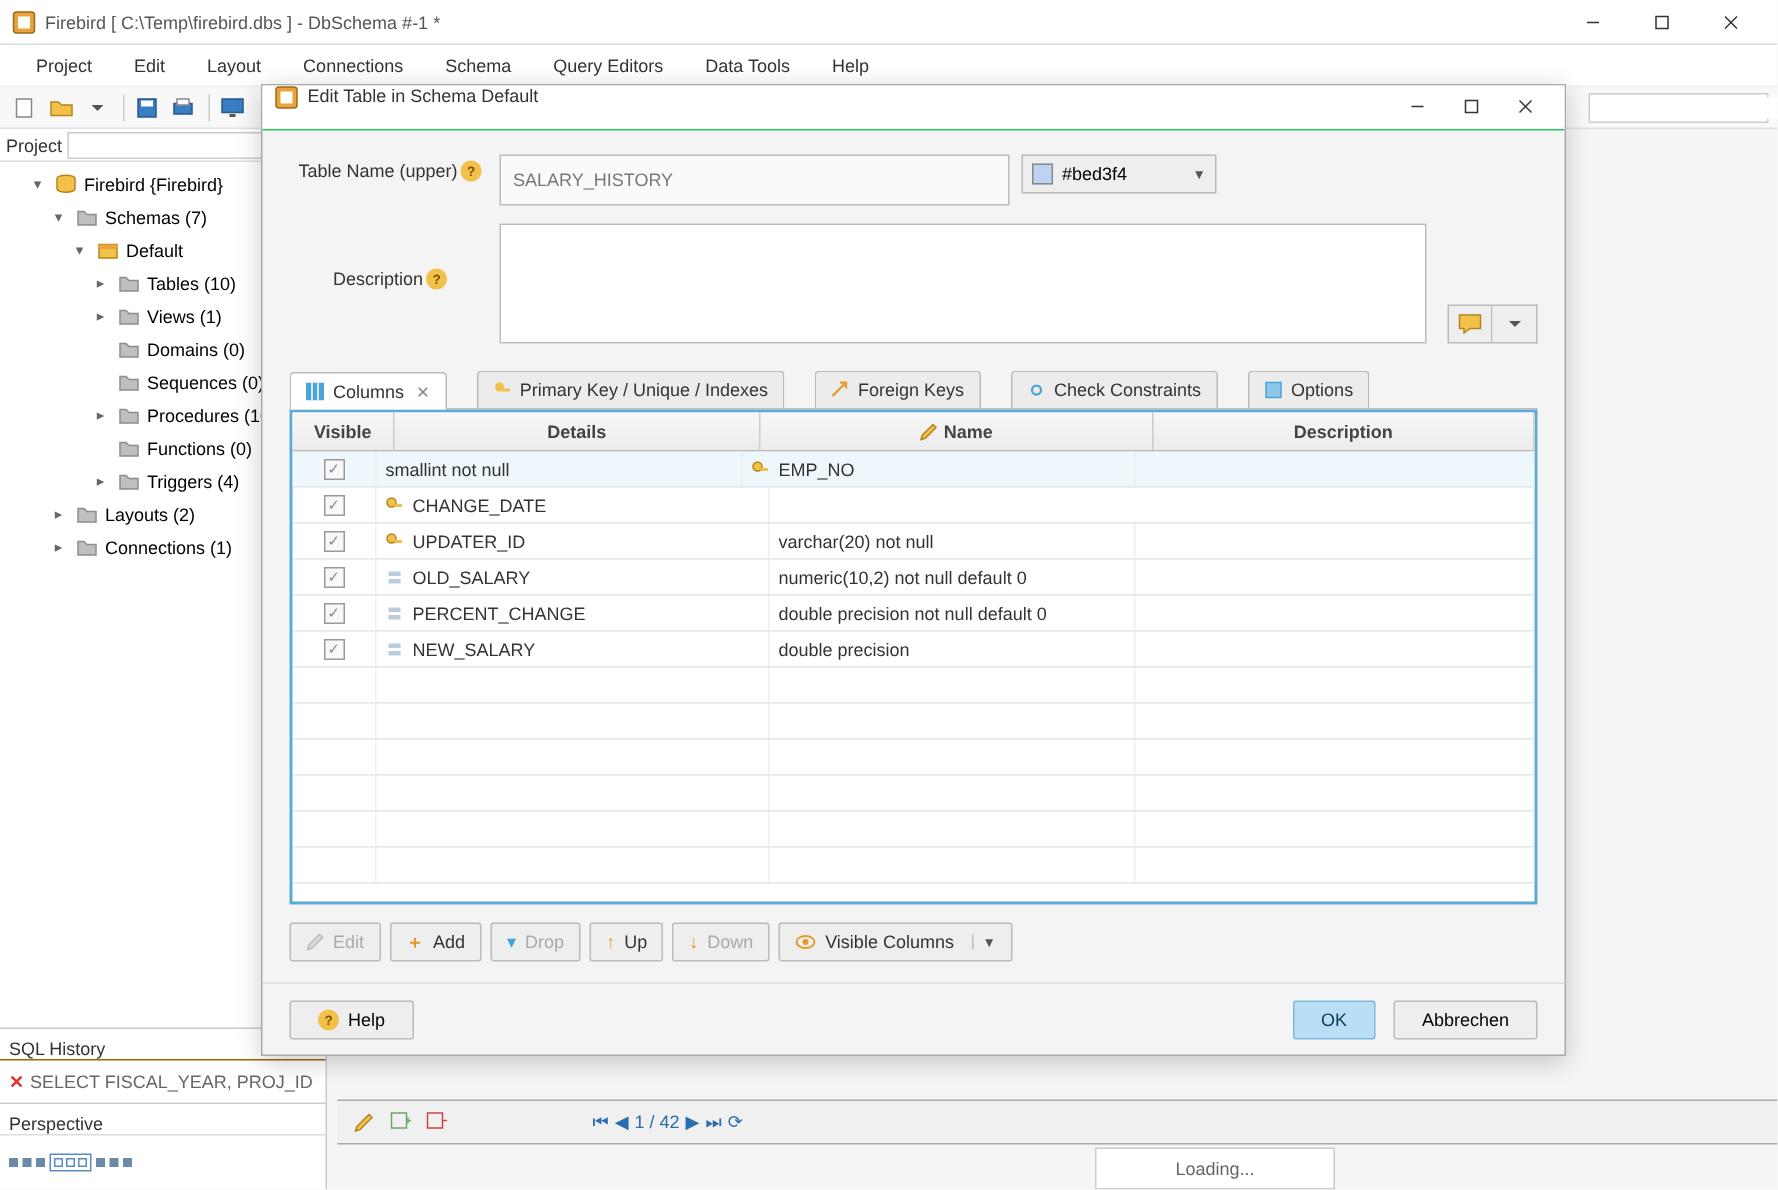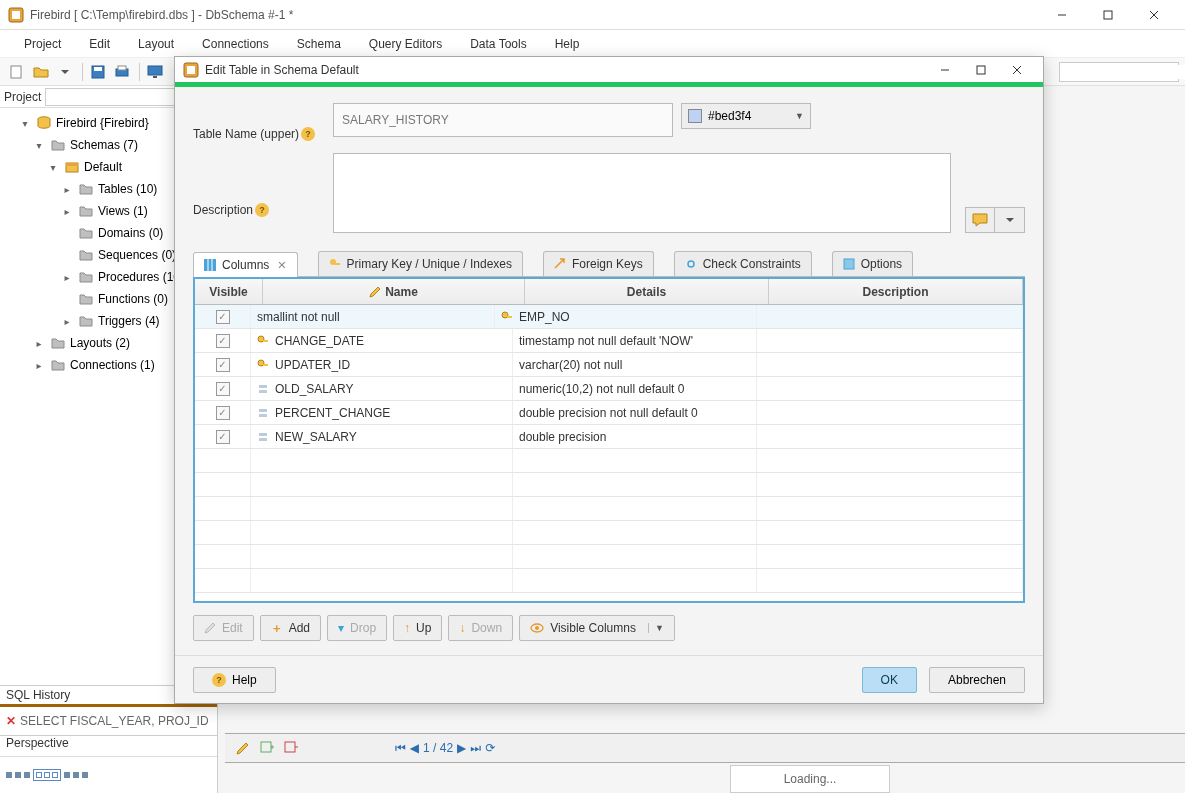--- a/index.html
+++ b/index.html
@@ -29,41 +29,41 @@
 .left-panel .panel-header .label { color: #333; }
 .left-panel .panel-header input { flex: 1; margin-left: 4px; border: 1px solid #ccc; height: 18px; padding: 0 4px; }
 
 
 .tree { flex: 1; overflow: auto; padding: 4px 0; }
 .tree-node { display: flex; align-items: center; height: 22px; padding-left: 4px; cursor: default; white-space: nowrap; }
 .tree-toggle { width: 14px; display: inline-flex; justify-content: center; color: #666; font-size: 10px; }
 .tree-icon { width: 16px; height: 16px; margin: 0 4px; display: inline-flex; align-items: center; justify-content: center; }
 .indent-1 { padding-left: 18px; } .indent-2 { padding-left: 32px; } .indent-3 { padding-left: 46px; } .indent-4 { padding-left: 60px; }
 
-.sql-history-header { height: 22px; border-top: 1px solid #ccc; border-bottom: 3px solid #a16207; display: flex; align-items: center; padding: 0 6px; color: #333; }
+.sql-history-header { height: 22px; border-top: 1px solid #ccc; border-bottom: 1px solid #a16207; display: flex; align-items: flex-end; padding: 0 6px; color: #333; }
 .sql-history-body { height: 28px; display: flex; align-items: center; padding: 0 6px; color: #666; overflow: hidden; white-space: nowrap; }
 .sql-history-body .x-icon { color: #d33; margin-right: 4px; font-weight: bold; }
 
-.perspective-header { height: 22px; border-top: 1px solid #ccc; border-bottom: 1px solid #ddd; display: flex; align-items: flex-start; padding: 0 6px; color: #333; }
+.perspective-header { height: 22px; border-top: 1px solid #ccc; border-bottom: 1px solid #ddd; display: flex; align-items: flex-end; padding: 0 6px; color: #333; }
 .perspective-body { height: 36px; display: flex; align-items: center; padding: 0 6px; gap: 3px; }
 .persp-dot { width: 6px; height: 6px; background: #6b8ba8; }
 .persp-sel { border: 1px solid #5a8ac0; padding: 2px; display: flex; gap: 2px; }
 
 
 .right-area { flex: 1; position: relative; background: #f5f5f5; }
 
 
 .dialog { position: absolute; left: 174px; top: 56px; width: 870px; height: 648px; background: #f4f4f4; border: 1px solid #aaa; box-shadow: 0 4px 16px rgba(0,0,0,0.2); display: flex; flex-direction: column; }
-.dialog-titlebar { height: 30px; background: #fff; border-bottom: 5px solid #22c55e; display: flex; align-items: center; padding: 0 8px; }
+.dialog-titlebar { height: 30px; background: #fff; border-bottom: 1px solid #22c55e; display: flex; padding: 0 8px; }
 .dialog-titlebar .title { flex: 1; color: #333; }
 .dialog-titlebar .win-btn { width: 36px; height: 28px; display: flex; align-items: center; justify-content: center; color: #333; }
 
 .dialog-body { flex: 1; padding: 16px 18px 10px 18px; display: flex; flex-direction: column; }
 .form-row { display: flex; align-items: flex-start; margin-bottom: 12px; }
-.form-row .label { width: 140px; text-align: right; padding-right: 6px; padding-top: 4px; color: #333; display: flex; align-items: center; justify-content: flex-start; gap: 2px; margin-top: 20px; }
+.form-row .label { width: 140px; text-align: right; padding-right: 6px; padding-top: 4px; color: #333; display: flex; align-items: center; justify-content: center; gap: 2px; }
 .help-q { width: 14px; height: 14px; border-radius: 50%; background: #f3c04a; color: #7a5200; font-size: 9px; display: inline-flex; align-items: center; justify-content: center; font-weight: bold; }
 .text-input { flex: 1; max-width: 340px; height: 26px; border: 1px solid #bbb; background: #fafafa; padding: 16px 8px; color: #777; }
 .color-combo { margin-left: 8px; width: 130px; height: 26px; border: 1px solid #bbb; background: #eee; display: flex; align-items: center; padding: 0 6px; gap: 6px; cursor: pointer; }
 .color-swatch { width: 14px; height: 14px; background: #bed3f4; border: 1px solid #888; }
 .color-combo .chev { margin-left: auto; color: #555; font-size: 9px; }
 .desc-area { flex: 1; max-width: 620px; height: 80px; border: 1px solid #bbb; background: #fff; resize: none; padding: 4px; }
 .comment-btn-group { display: flex; margin-left: 14px; }
 .small-btn { height: 26px; min-width: 30px; border: 1px solid #bbb; background: #eee; display: flex; align-items: center; justify-content: center; padding: 0 6px; cursor: pointer; }
 .small-btn + .small-btn { border-left: none; }
 
@@ -466,29 +466,29 @@
               <rect x="1" y="1" width="10" height="10" fill="#8cc8e8" stroke="#4aa3d9"></rect>
             </svg>
           </span>
         <span>Options</span>
       </div>
     </div>
 
     <div class="grid-wrap">
       <div class="grid-header">
         <div class="gh gh-visible">Visible</div>
+        <div class="gh gh-details">Details</div>
         <div class="gh gh-name">
           <span>
               <svg width="12" height="12">
                 <path d="M1 11l1-3 7-7 2 2-7 7z" fill="#f3c04a" stroke="#b28619"></path>
               </svg>
             </span>
           <span>Name</span>
         </div>
-        <div class="gh gh-details">Details</div>
         <div class="gh gh-desc">Description</div>
       </div>
       <div class="grid-body" id="grid-body">
           <div class="grid-row sel">
             <div class="gc gc-visible">
               <span class="chk">✓</span>
             </div>
             <div class="gc gc-details">
               <span>smallint not null</span>
             </div>
@@ -510,23 +510,20 @@
               <span class="chk">✓</span>
             </div>
             <div class="gc gc-name">
               <span class="key-ico">
                 <svg width="12" height="12">
                   <circle cx="4" cy="4" r="3" fill="#f3c04a" stroke="#b28619"></circle>
                   <rect x="6" y="5" width="5" height="2" fill="#f3c04a"></rect>
                 </svg>
               </span>
               <span>CHANGE_DATE</span>
-            </div>
-            <div class="gc gc-details">
-              <span>timestamp not null default 'NOW'</span>
             </div>
             <div class="gc gc-desc">
               <span></span>
             </div>
           </div>
           <div class="grid-row">
             <div class="gc gc-visible">
               <span class="chk">✓</span>
             </div>
             <div class="gc gc-name">

